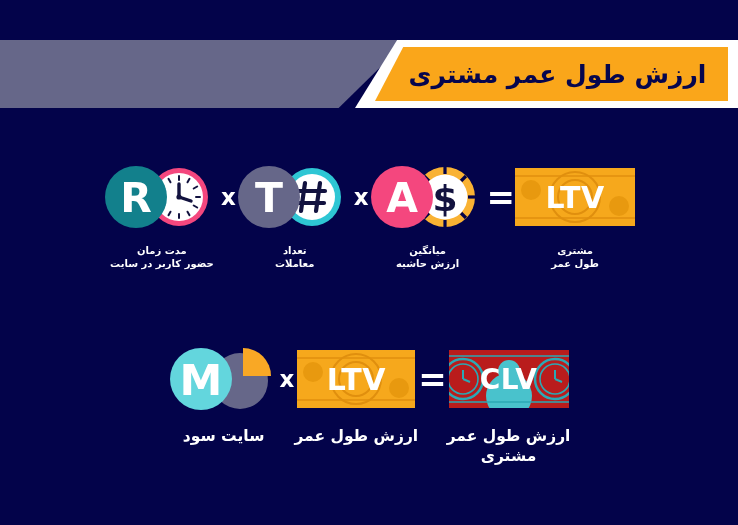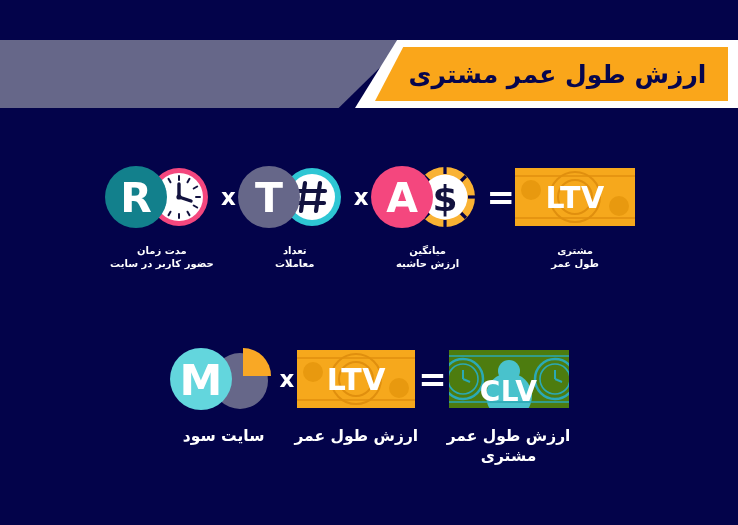--- a/index.html
+++ b/index.html
@@ -61,21 +61,21 @@
   .op-eq{font-size:34px;}
   .op-x{font-size:23px;}
 
   
   .note{
     position:relative;overflow:hidden;
     display:flex;align-items:center;justify-content:center;
   }
   .note-ltv-1{width:120px;height:58px;background:#f6a81c;}
   .note-ltv-2{width:118px;height:58px;background:#f6a81c;}
-  .note-clv{width:120px;height:58px;background:#4d7c0f;align-items:flex-end;}
+  .note-clv{width:120px;height:58px;background:#b91c1c;}
   .note-label{
     position:relative;z-index:3;color:#ffffff;
     font-size:30px;font-weight:bold;letter-spacing:0.5px;
     font-family:"DejaVu Sans","Liberation Sans",sans-serif;
   }
   .note-clv .note-label{font-size:28px;color:#ffffff;}
   .wm{position:absolute;z-index:1;}
 
   
   .pair{position:relative;width:118px;height:72px;}

